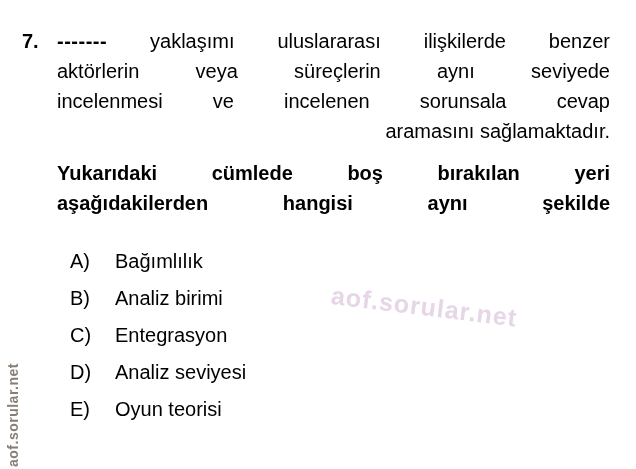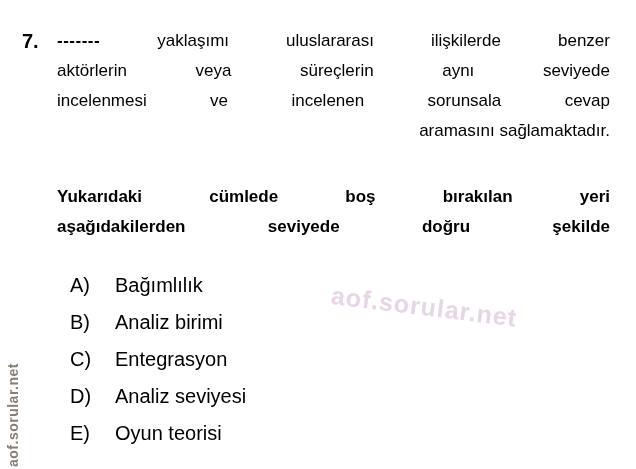--- a/index.html
+++ b/index.html
@@ -52,26 +52,26 @@
   }
   .qnum {
     width: 35px;
     flex: 0 0 35px;
     font-size: 20px;
     font-weight: bold;
     line-height: 30px;
   }
   .qbody { flex: 1; }
 
-  .para { font-size: 17px; line-height: 30px; }
+  .para { font-size: 20px; line-height: 30px; }
   .jline  { text-align: justify; text-align-last: justify; }
   .lastline { text-align: right; }
   .blank { font-weight: bold; letter-spacing: 0.5px; }
 
-  .prompt { margin-top: 36px; font-weight: bold; }
+  .prompt { margin-top: 12px; font-weight: bold; }
 
   .options {
     list-style: none;
     margin-top: 33px;
     padding-left: 13px;
   }
   .options li {
     display: flex;
     align-items: baseline;
     font-size: 20px;
@@ -97,21 +97,21 @@
 
       <div class="para">
         <div class="jline"><span class="blank">-------</span> <span>yaklaşımı uluslararası ilişkilerde benzer</span></div>
         <div class="jline">aktörlerin veya süreçlerin aynı seviyede</div>
         <div class="jline">incelenmesi ve incelenen sorunsala cevap</div>
         <div class="lastline">aramasını sağlamaktadır.</div>
       </div>
 
       <div class="para prompt">
         <div class="jline">Yukarıdaki cümlede boş bırakılan yeri</div>
-        <div class="jline">aşağıdakilerden seviyede doğru şekilde</div>
+        <div class="jline">aşağıdakilerden hangisi aynı şekilde</div>
       </div>
 
       <ol class="options">
         <li>
           <span class="letter">A)</span>
           <span class="opt-text">Bağımlılık</span>
         </li>
         <li>
           <span class="letter">B)</span>
           <span class="opt-text">Analiz birimi</span>

